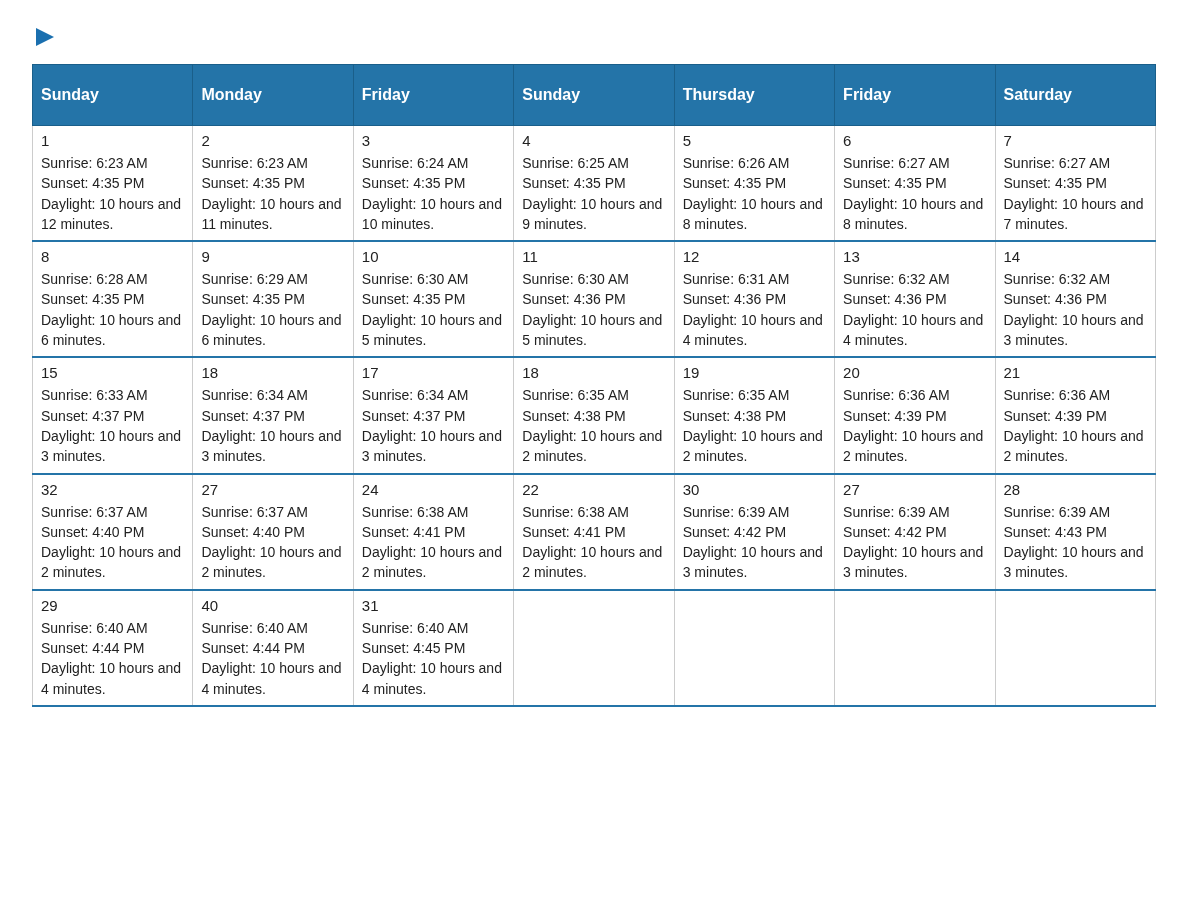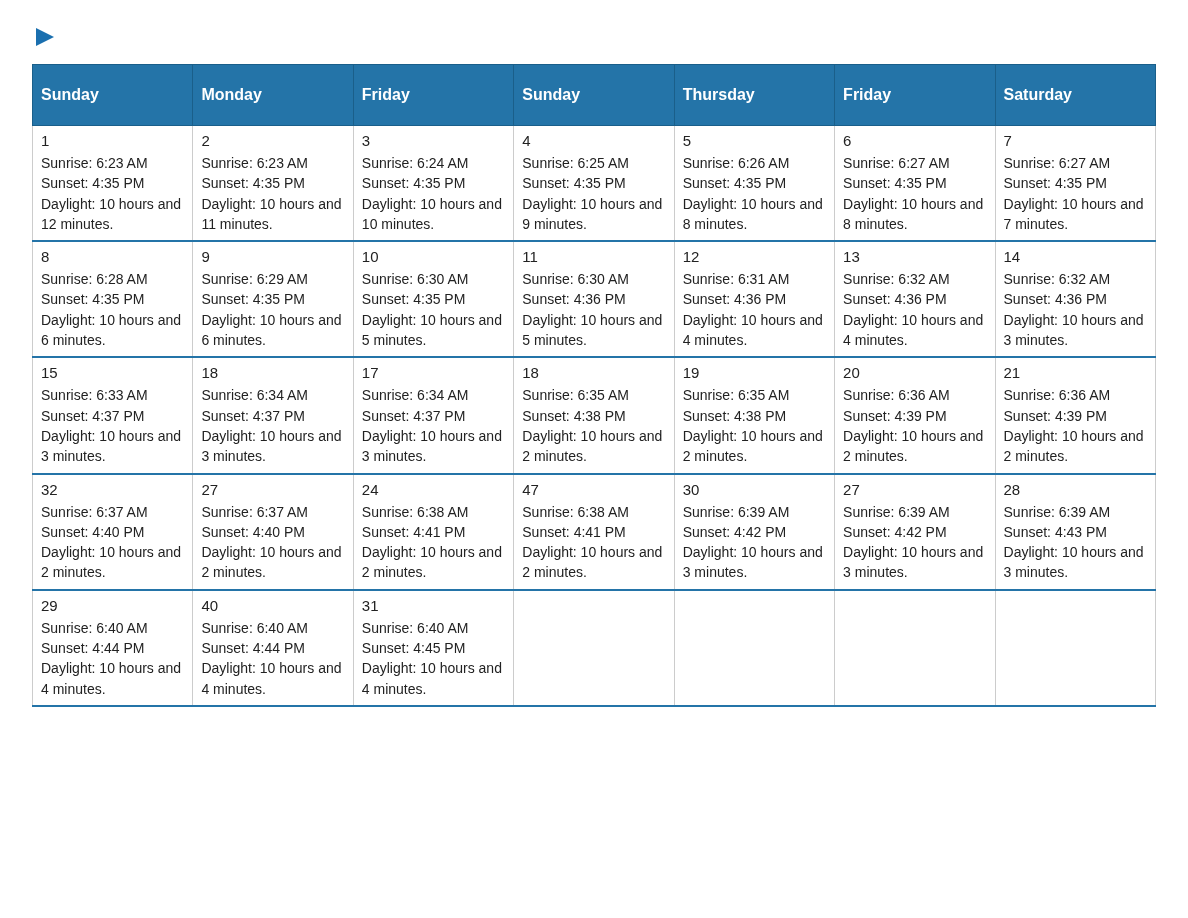--- a/index.html
+++ b/index.html
@@ -224,21 +224,21 @@
         </td>
         <td>
           <span class="day-number">27</span>
         <div class="day-info">Sunrise: 6:37 AM<br>Sunset: 4:40 PM<br>Daylight: 10 hours and 2 minutes.</div>
         </td>
         <td>
           <span class="day-number">24</span>
         <div class="day-info">Sunrise: 6:38 AM<br>Sunset: 4:41 PM<br>Daylight: 10 hours and 2 minutes.</div>
         </td>
         <td>
-          <span class="day-number">47</span>
+          <span class="day-number">22</span>
         <div class="day-info">Sunrise: 6:38 AM<br>Sunset: 4:41 PM<br>Daylight: 10 hours and 2 minutes.</div>
         </td>
         <td>
           <span class="day-number">30</span>
         <div class="day-info">Sunrise: 6:39 AM<br>Sunset: 4:42 PM<br>Daylight: 10 hours and 3 minutes.</div>
         </td>
         <td>
           <span class="day-number">27</span>
         <div class="day-info">Sunrise: 6:39 AM<br>Sunset: 4:42 PM<br>Daylight: 10 hours and 3 minutes.</div>
         </td>

